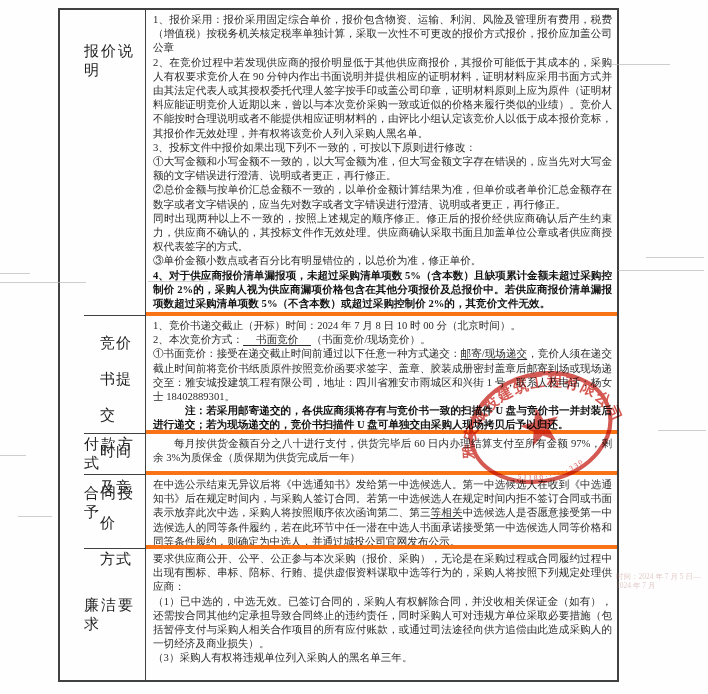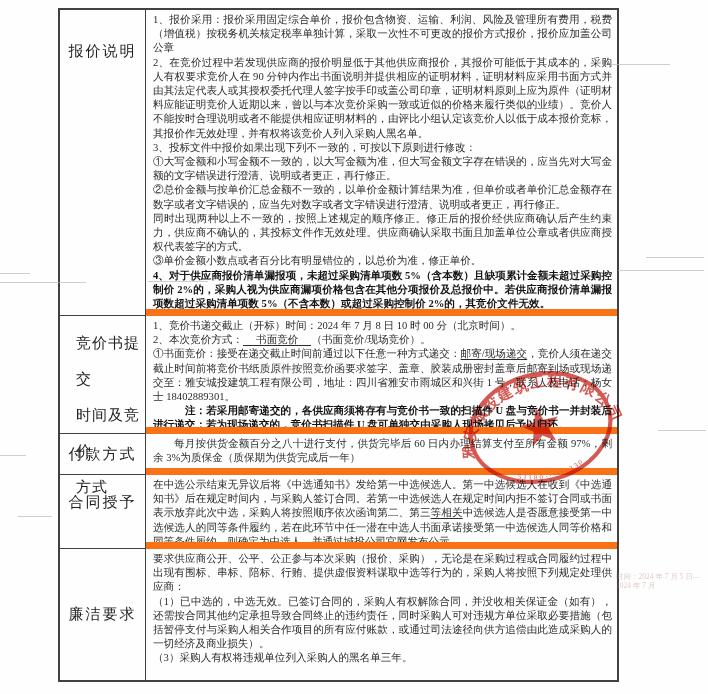--- a/index.html
+++ b/index.html
@@ -4,22 +4,22 @@
 <style>
   html,body{margin:0;padding:0;background:#fff;}
   .page{position:relative;width:708px;height:694px;background:#fefefe;overflow:hidden;
         font-family:"Liberation Serif","DejaVu Serif",serif;color:#2b2b2b;}
   .doc-table{position:absolute;left:58px;top:8px;width:557px;height:670px;
         display:grid;grid-template-columns:86px 1fr;
         grid-template-rows:306px 118px 41px 74px 1fr;
         border:2px solid #414141;background:transparent;}
   .lc{border-right:1px solid #414141;border-bottom:1px solid #414141;
         display:flex;flex-direction:column;align-items:center;justify-content:center;
-        font-size:15px;letter-spacing:2px;color:#1f1f1f;}
-  .cc{border-bottom:7px solid #f97316;padding:3px 5px 0 7px;overflow:hidden;
+        font-size:15px;letter-spacing:2px;color:#1f1f1f;margin-left:24px;}
+  .cc{border-bottom:4px solid #f97316;padding:3px 5px 0 7px;overflow:hidden;
         font-size:10.6px;line-height:14.2px;}
   .nb{border-bottom:none;}
   .lc.top{justify-content:flex-start;padding-top:32px;box-sizing:border-box;}
   .lc.multi{justify-content:flex-start;align-items:flex-start;box-sizing:border-box;
         padding-top:9px;padding-left:16px;line-height:36px;letter-spacing:1px;}
   .lc.up{box-sizing:border-box;padding-bottom:18px;}
   p{margin:0;text-align:justify;}
   .bold{font-weight:bold;color:#141414;}
   .ind{text-indent:21px;}
   .ind3{text-indent:32px;}

